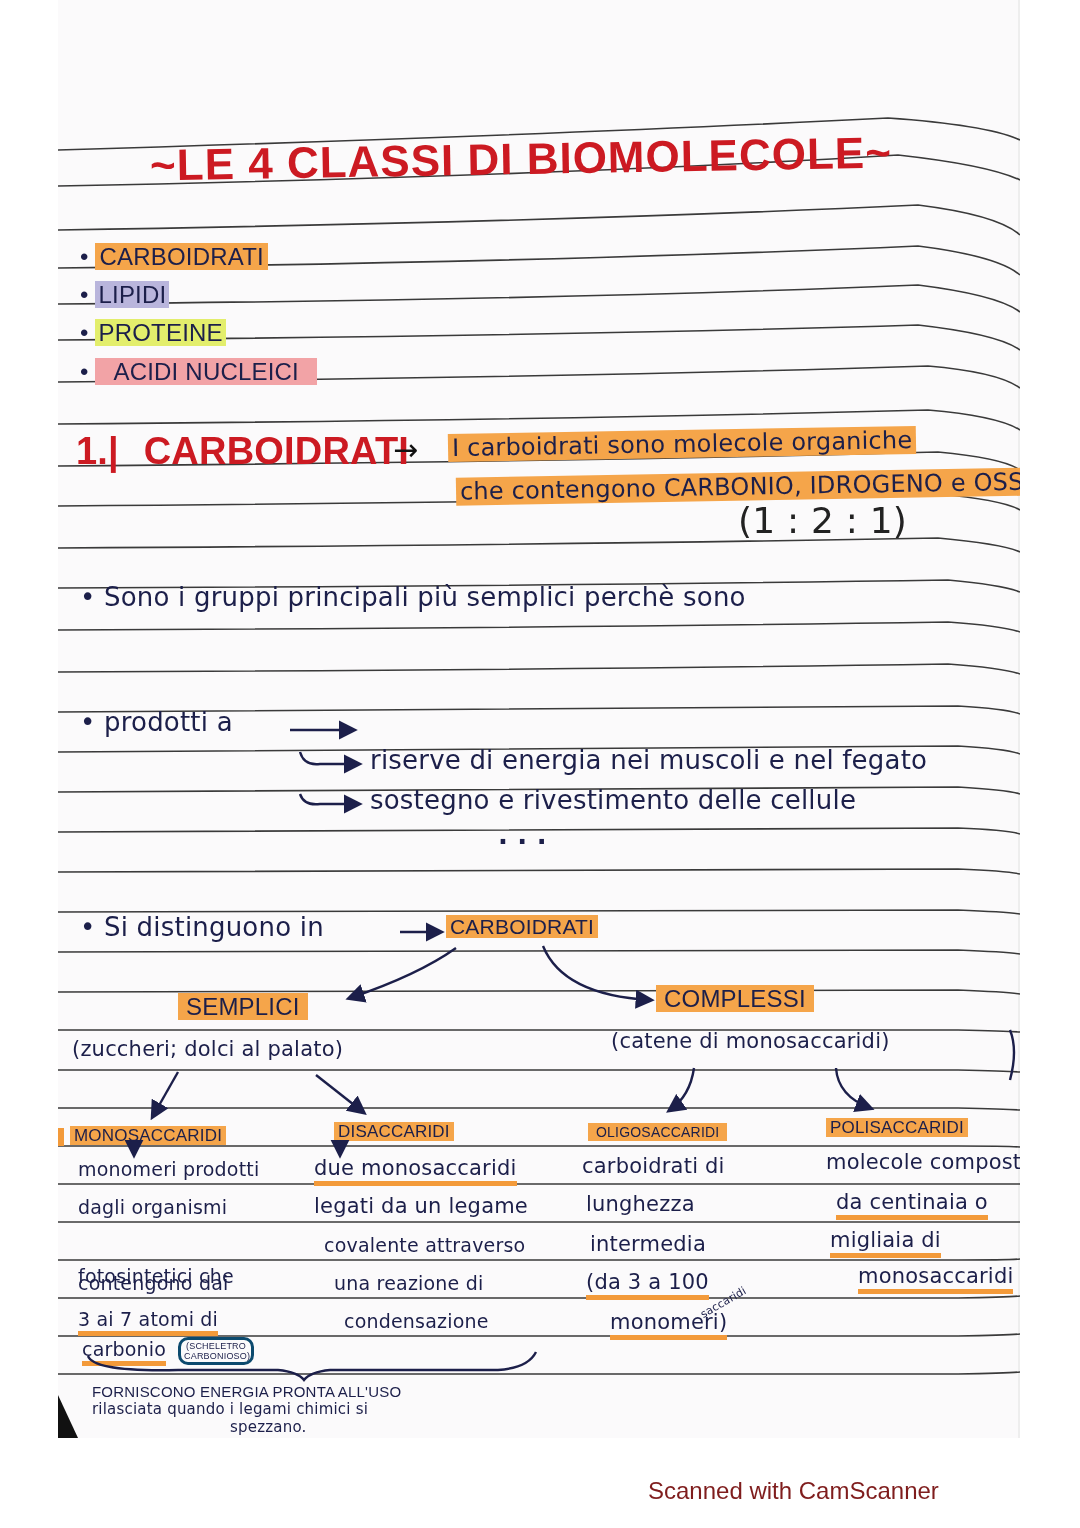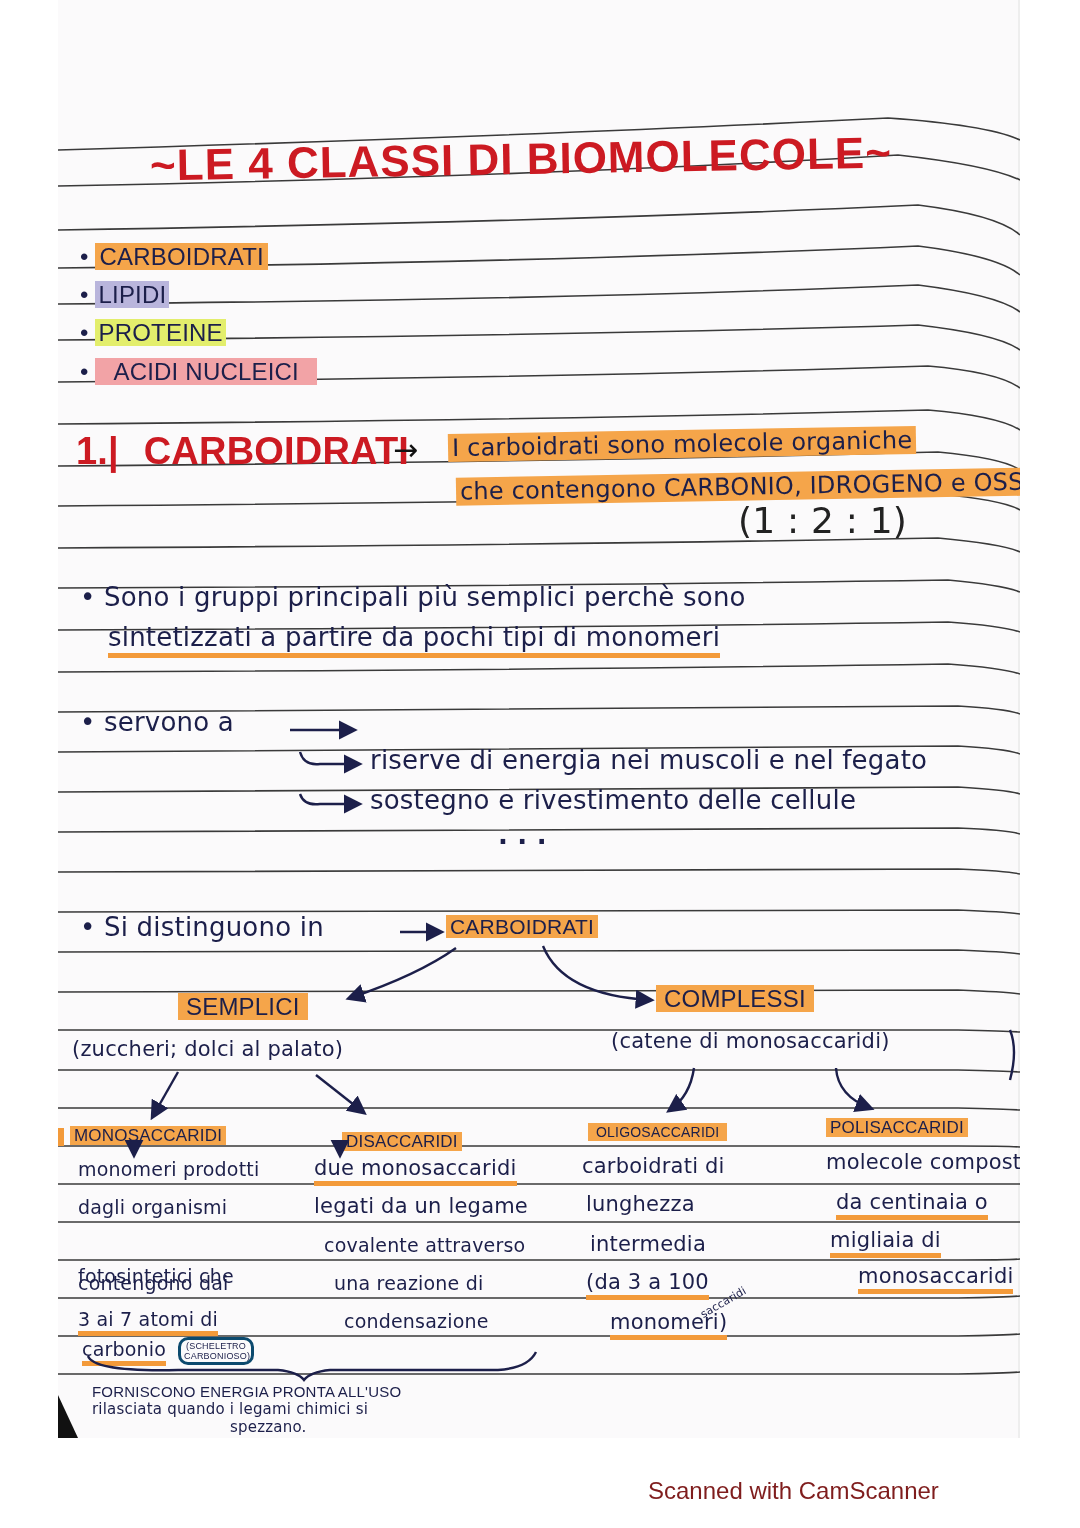--- a/index.html
+++ b/index.html
@@ -110,26 +110,23 @@
     <span class="hl-orange">I carboidrati sono molecole organiche</span>
   </div>
   <div class="hw txt24" style="left:398px; top:472px; transform:rotate(-1deg);">
     <span class="hl-orange">che contengono CARBONIO, IDROGENO e OSSIGENO</span>
   </div>
   <div class="hw" style="left:680px; top:500px; font-size:36px; color:#222;">(1 : 2 : 1)</div>
 
   <div class="hw txt26" style="left:22px; top:582px;">
     • <span>Sono i gruppi principali più semplici perchè sono</span>
   </div>
-  <div class="hw txt26" style="left:50px; top:622px;">
-    <span class="ul-orange">sintetizzati a partire da pochi tipi di monomeri</span>
-  </div>
 
   <div class="hw txt26" style="left:22px; top:707px;">
-    • <span>servono a</span>
+    • <span>prodotti a</span>
   </div>
   <div class="hw txt26" style="left:312px; top:745px;">riserve di energia nei muscoli e nel fegato</div>
   <div class="hw txt26" style="left:312px; top:785px;">sostegno e rivestimento delle cellule</div>
   <div class="hw txt26" style="left:440px; top:820px; font-weight:bold;">. . .</div>
 
   <div class="hw txt26" style="left:22px; top:912px;">
     • <span>Si distinguono in</span>
   </div>
   <div class="hw txt21 caps" style="left:388px; top:915px;">
     <span class="hl-orange">CARBOIDRATI</span>
@@ -147,21 +144,21 @@
     <span class="hl-orange">MONOSACCARIDI</span>
   </div>
   <div class="hw txt19" style="left:20px; top:1158px;">monomeri prodotti</div>
   <div class="hw txt19" style="left:20px; top:1196px;">dagli organismi</div>
   <div class="hw txt19" style="left:20px; top:1234px;margin-top:31px;">fotosintetici che</div>
   <div class="hw txt19" style="left:20px; top:1272px;">contengono dai</div>
   <div class="hw txt19" style="left:20px; top:1308px;"><span class="ul-orange">3 ai 7 atomi di</span></div>
   <div class="hw txt19" style="left:24px; top:1338px;"><span class="ul-orange">carbonio</span></div>
   <div class="hw caps" style="left:120px; top:1337px; font-size:9px; line-height:10px; white-space:normal; width:64px; text-align:center; border:3px solid #0c4a6e; border-radius:10px; padding:1px 3px;">(SCHELETRO CARBONIOSO)</div>
 
-  <div class="hw txt17 caps" style="left:284px; top:1122px;margin-top:10px;">
+  <div class="hw txt17 caps" style="left:276px; top:1122px;">
     <span class="hl-orange">DISACCARIDI</span>
   </div>
   <div class="hw txt21" style="left:256px; top:1156px;"><span class="ul-orange">due monosaccaridi</span></div>
   <div class="hw txt21" style="left:256px; top:1194px;">legati da un legame</div>
   <div class="hw txt19" style="left:266px; top:1234px;">covalente attraverso</div>
   <div class="hw txt19" style="left:276px; top:1272px;">una reazione di</div>
   <div class="hw txt19" style="left:286px; top:1310px;">condensazione</div>
 
   <div class="hw txt14 caps" style="left:530px; top:1124px;">
     <span class="hl-orange" style="padding:1px 8px;">OLIGOSACCARIDI</span>

